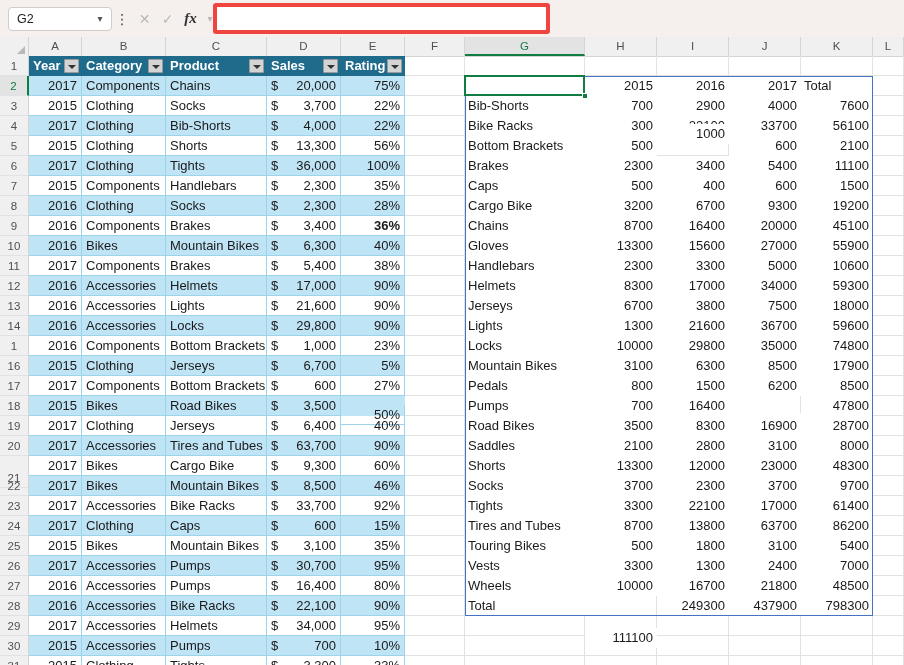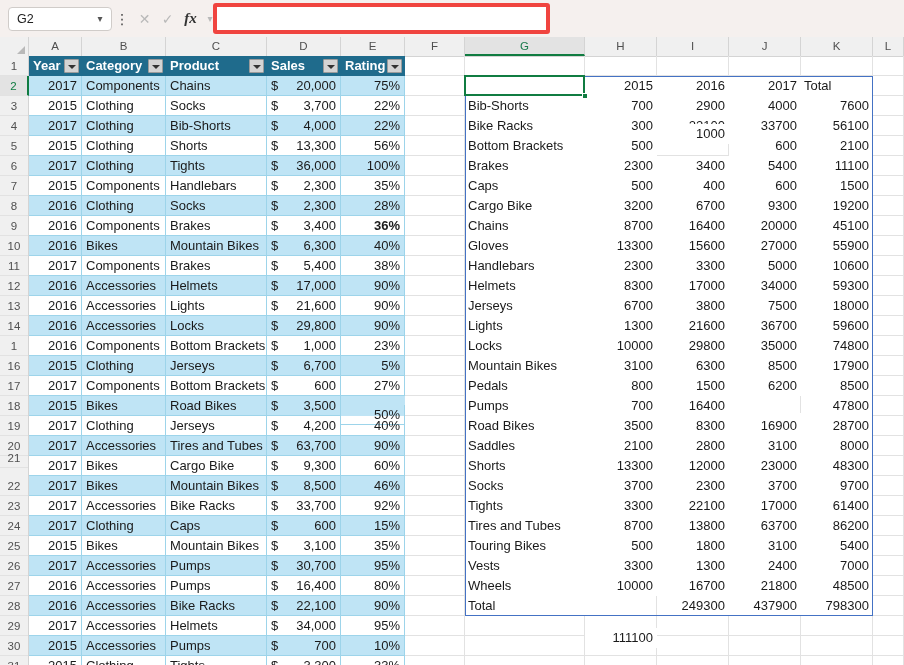--- a/index.html
+++ b/index.html
@@ -146,21 +146,21 @@
         <div class="rh" style="top: 200px; height: 20px; line-height: 20px;">11</div>
         <div class="rh" style="top: 220px; height: 20px; line-height: 20px;">12</div>
         <div class="rh" style="top: 240px; height: 20px; line-height: 20px;">13</div>
         <div class="rh" style="top: 260px; height: 20px; line-height: 20px;">14</div>
         <div class="rh" style="top: 280px; height: 20px; line-height: 20px;">1</div>
         <div class="rh" style="top: 300px; height: 20px; line-height: 20px;">16</div>
         <div class="rh" style="top: 320px; height: 20px; line-height: 20px;">17</div>
         <div class="rh" style="top: 340px; height: 20px; line-height: 20px;">18</div>
         <div class="rh" style="top: 360px; height: 20px; line-height: 20px;">19</div>
         <div class="rh" style="top: 380px; height: 20px; line-height: 20px;">20</div>
-        <div class="rh" style="top: 392px; height: 20px; line-height: 20px;">21</div>
+        <div class="rh" style="top: 412px; height: 20px; line-height: 20px;">21</div>
         <div class="rh" style="top: 420px; height: 20px; line-height: 20px;">22</div>
         <div class="rh" style="top: 440px; height: 20px; line-height: 20px;">23</div>
         <div class="rh" style="top: 460px; height: 20px; line-height: 20px;">24</div>
         <div class="rh" style="top: 480px; height: 20px; line-height: 20px;">25</div>
         <div class="rh" style="top: 500px; height: 20px; line-height: 20px;">26</div>
         <div class="rh" style="top: 520px; height: 20px; line-height: 20px;">27</div>
         <div class="rh" style="top: 540px; height: 20px; line-height: 20px;">28</div>
         <div class="rh" style="top: 560px; height: 20px; line-height: 20px;">29</div>
         <div class="rh" style="top: 580px; height: 20px; line-height: 20px;">30</div>
         <div class="rh" style="top: 600px; height: 20px; line-height: 20px;">31</div>
@@ -407,21 +407,21 @@
           </span>
         </div>
         <div class="tcell r" style="left: 312px; top: 332px; width: 64px; margin-top: 17px;">50%</div>
         <div class="trow" style="top: 360px;"></div>
         <div class="tcell r" style="left: 0px; top: 360px; width: 53px;">2017</div>
         <div class="tcell l" style="left: 53px; top: 360px; width: 84px;">Clothing</div>
         <div class="tcell l" style="left: 137px; top: 360px; width: 101px;">Jerseys</div>
         <div class="tcell money" style="left: 238px; top: 360px; width: 74px;">
           <span class="money-inner">
             <span>$</span>
-            <span>4,200</span>
+            <span>6,400</span>
           </span>
         </div>
         <div class="tcell r" style="left: 312px; top: 360px; width: 64px;">40%</div>
         <div class="trow band" style="top: 380px;"></div>
         <div class="tcell r" style="left: 0px; top: 380px; width: 53px;">2017</div>
         <div class="tcell l" style="left: 53px; top: 380px; width: 84px;">Accessories</div>
         <div class="tcell l" style="left: 137px; top: 380px; width: 101px;">Tires and Tubes</div>
         <div class="tcell money" style="left: 238px; top: 380px; width: 74px;">
           <span class="money-inner">
             <span>$</span>

